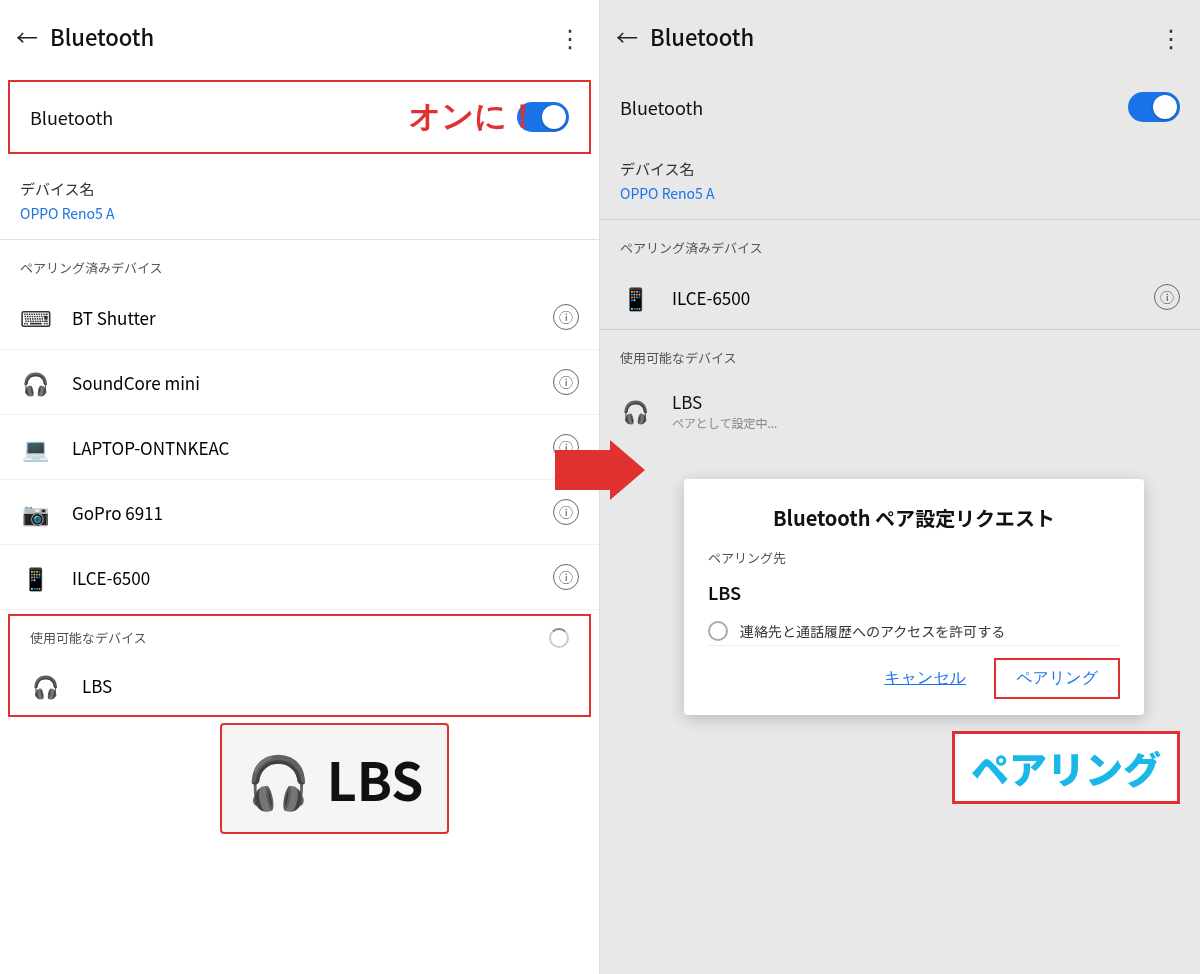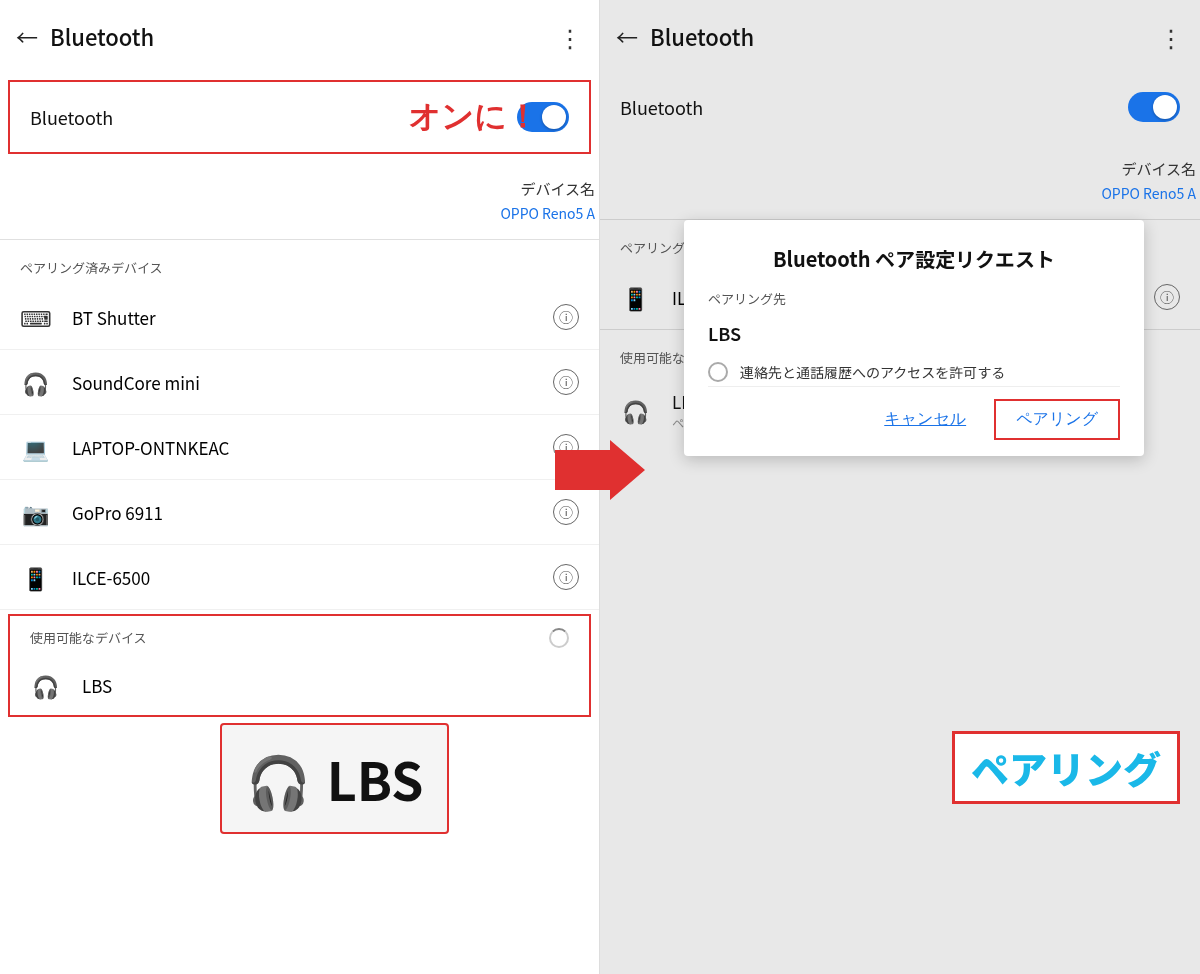--- a/index.html
+++ b/index.html
@@ -104,24 +104,23 @@
       height: 24px;
       background: #fff;
       border-radius: 50%;
       top: 3px;
       right: 3px;
       box-shadow: 0 1px 3px rgba(0,0,0,0.3);
     }
 
     
     .device-name-row {
-      padding: 16px 4px;
+      padding: 16px 20px;
       background: #fff;
       position: relative;
-      text-align: right;
     }
     .right-panel .device-name-row {
       background: #e8e8e8;
     }
     .device-name-label {
       font-size: 15px;
       color: #333;
       margin-bottom: 4px;
     }
     .device-name-value {
@@ -246,21 +245,21 @@
     
     .dialog-overlay {
       position: absolute;
       top: 0;
       left: 0;
       right: 0;
       bottom: 0;
       z-index: 30;
       pointer-events: none;
       display: flex;
-      align-items: flex-start;
+      align-items: center;
       justify-content: center;
       padding-top: 220px;
       padding-left: 28px;
     }
     .dialog {
       background: #fff;
       border-radius: 4px;
       width: 460px;
       padding: 24px 24px 16px;
       box-shadow: 0 4px 16px rgba(0,0,0,0.2);

